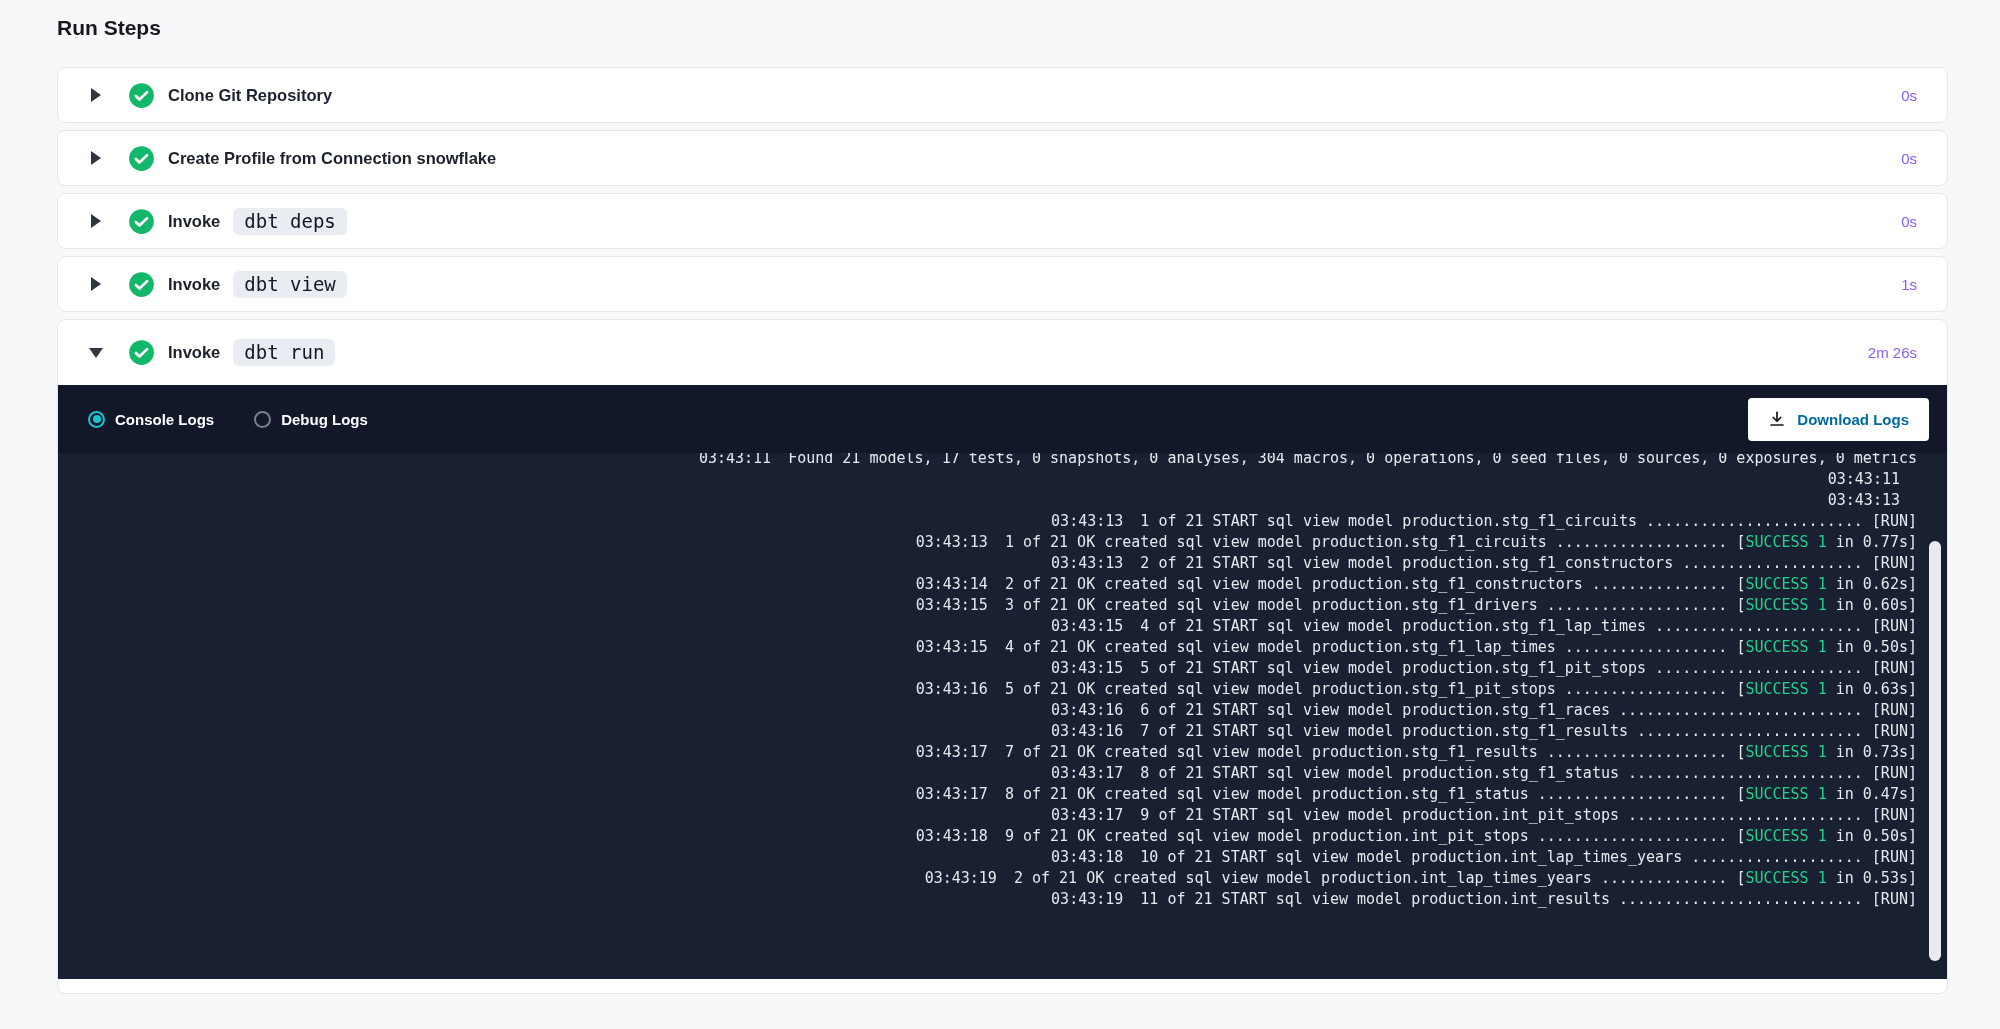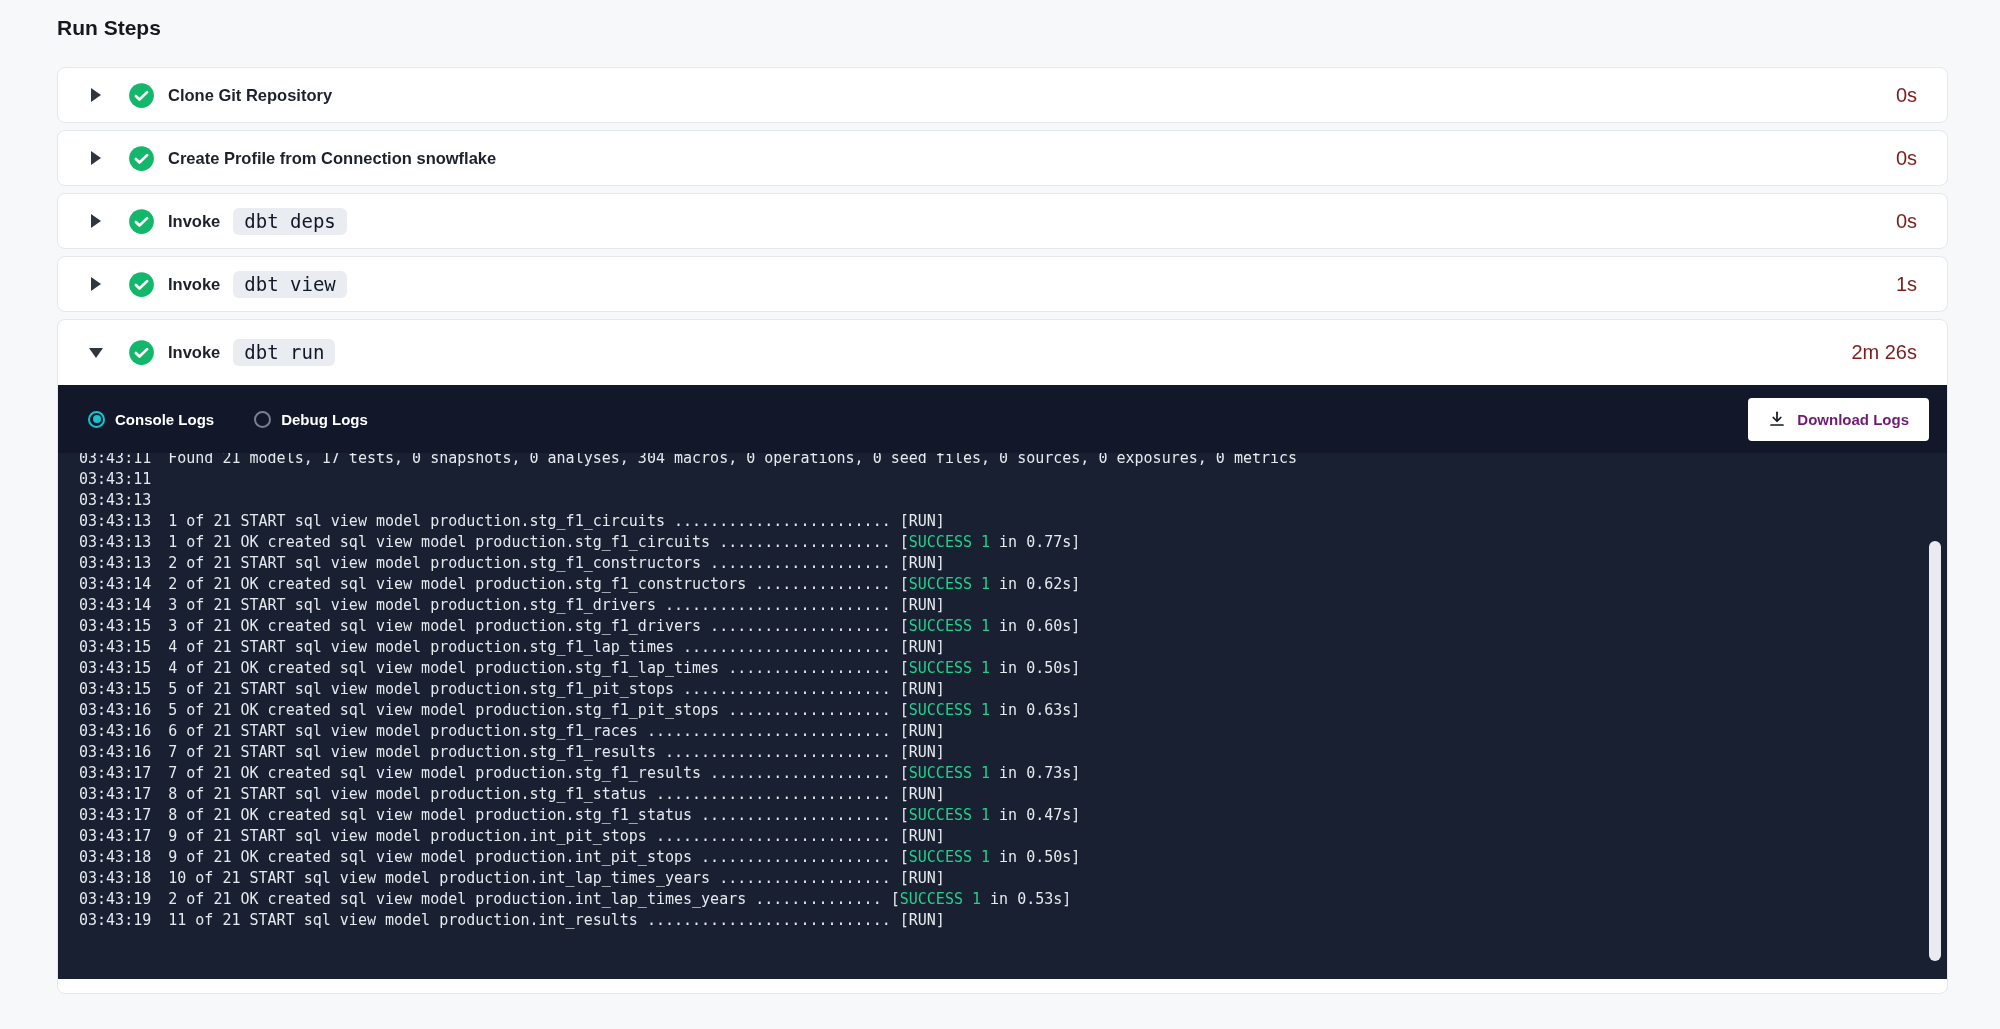--- a/index.html
+++ b/index.html
@@ -38,45 +38,45 @@
     border-left: 7px solid transparent; border-right: 7px solid transparent;
     border-top: 10px solid #2f3640;
   }
   .check { margin-right: 13px; display: flex; align-items: center; }
   .step-label { font-size: 16.5px; font-weight: 700; color: #1c212b; }
   .pill {
     margin-left: 13px; background: #e9ecf0; border-radius: 6px;
     padding: 4px 11px; font-family: "DejaVu Sans Mono", monospace;
     font-size: 19px; color: #111827; line-height: 19px;
   }
-  .duration { margin-left: auto; font-size: 20px; color: #7f1d1d; }
+  .duration { margin-left: auto; font-size: 15px; color: #8b5cf6; }
 
   .console { background: #182032; }
   .console-header {
     background: #121829; height: 68px;
     display: flex; align-items: center; padding: 0 18px 0 30px;
   }
   .radio-group { display: flex; align-items: flex-start; margin-right: 40px; cursor: pointer; }
   .radio { width: 17px; height: 17px; border-radius: 50%; margin-right: 10px; position: relative; flex: none; }
   .radio.selected { border: 2px solid #17c3cc; }
   .radio.selected::after {
     content: ""; position: absolute; left: 2.5px; top: 2.5px; right: 2.5px; bottom: 2.5px;
     background: #17c3cc; border-radius: 50%;
   }
   .radio.unselected { border: 2px solid #77808f; }
   .radio-label { color: #ffffff; font-size: 15px; font-weight: 700; }
   .download-btn {
     margin-left: auto; background: #ffffff; border: none; border-radius: 4px;
     height: 43px; padding: 0 20px; display: flex; align-items: center; gap: 11px;
-    font-size: 15px; font-weight: 600; color: #701a75; cursor: pointer;
+    font-size: 15px; font-weight: 600; color: #0369a1; cursor: pointer;
     font-family: "Liberation Sans", sans-serif;
   }
   .log-area {
     position: relative; height: 526px; overflow: hidden;
-    padding: 5px 30px 0 21px; background: #182032;
+    padding: 5px 30px 0 21px; background: #182032; text-align: right;
   }
   .log-line {
     font-family: "DejaVu Sans Mono", monospace; font-size: 15px;
     line-height: 21px; color: #e6e9ee; white-space: pre;
   }
   .log-line.clipped { margin-top: -10px; }
   .log-time { margin-right: 17px; }
   .green { color: #23d18b; }
   .scroll-thumb {
     position: absolute; right: 6px; top: 88px; width: 12px; height: 420px;
@@ -187,21 +187,20 @@
 
       <div class="log-area">
         <div class="log-lines">
             <div class="log-line clipped"><span class="log-time">03:43:11</span><span>Found 21 models, 17 tests, 0 snapshots, 0 analyses, 304 macros, 0 operations, 0 seed files, 0 sources, 0 exposures, 0 metrics</span></div>
             <div class="log-line"><span class="log-time">03:43:11</span><span></span></div>
             <div class="log-line"><span class="log-time">03:43:13</span><span></span></div>
             <div class="log-line"><span class="log-time">03:43:13</span><span>1 of 21 START sql view model production.stg_f1_circuits ........................ </span><span>[RUN]</span></div>
             <div class="log-line"><span class="log-time">03:43:13</span><span>1 of 21 OK created sql view model production.stg_f1_circuits ................... </span><span>[</span><span class="green">SUCCESS 1</span><span> in 0.77s]</span></div>
             <div class="log-line"><span class="log-time">03:43:13</span><span>2 of 21 START sql view model production.stg_f1_constructors .................... </span><span>[RUN]</span></div>
             <div class="log-line"><span class="log-time">03:43:14</span><span>2 of 21 OK created sql view model production.stg_f1_constructors ............... </span><span>[</span><span class="green">SUCCESS 1</span><span> in 0.62s]</span></div>
-            <div class="log-line"><span class="log-time">03:43:14</span><span>3 of 21 START sql view model production.stg_f1_drivers ......................... </span><span>[RUN]</span></div>
             <div class="log-line"><span class="log-time">03:43:15</span><span>3 of 21 OK created sql view model production.stg_f1_drivers .................... </span><span>[</span><span class="green">SUCCESS 1</span><span> in 0.60s]</span></div>
             <div class="log-line"><span class="log-time">03:43:15</span><span>4 of 21 START sql view model production.stg_f1_lap_times ....................... </span><span>[RUN]</span></div>
             <div class="log-line"><span class="log-time">03:43:15</span><span>4 of 21 OK created sql view model production.stg_f1_lap_times .................. </span><span>[</span><span class="green">SUCCESS 1</span><span> in 0.50s]</span></div>
             <div class="log-line"><span class="log-time">03:43:15</span><span>5 of 21 START sql view model production.stg_f1_pit_stops ....................... </span><span>[RUN]</span></div>
             <div class="log-line"><span class="log-time">03:43:16</span><span>5 of 21 OK created sql view model production.stg_f1_pit_stops .................. </span><span>[</span><span class="green">SUCCESS 1</span><span> in 0.63s]</span></div>
             <div class="log-line"><span class="log-time">03:43:16</span><span>6 of 21 START sql view model production.stg_f1_races ........................... </span><span>[RUN]</span></div>
             <div class="log-line"><span class="log-time">03:43:16</span><span>7 of 21 START sql view model production.stg_f1_results ......................... </span><span>[RUN]</span></div>
             <div class="log-line"><span class="log-time">03:43:17</span><span>7 of 21 OK created sql view model production.stg_f1_results .................... </span><span>[</span><span class="green">SUCCESS 1</span><span> in 0.73s]</span></div>
             <div class="log-line"><span class="log-time">03:43:17</span><span>8 of 21 START sql view model production.stg_f1_status .......................... </span><span>[RUN]</span></div>
             <div class="log-line"><span class="log-time">03:43:17</span><span>8 of 21 OK created sql view model production.stg_f1_status ..................... </span><span>[</span><span class="green">SUCCESS 1</span><span> in 0.47s]</span></div>

